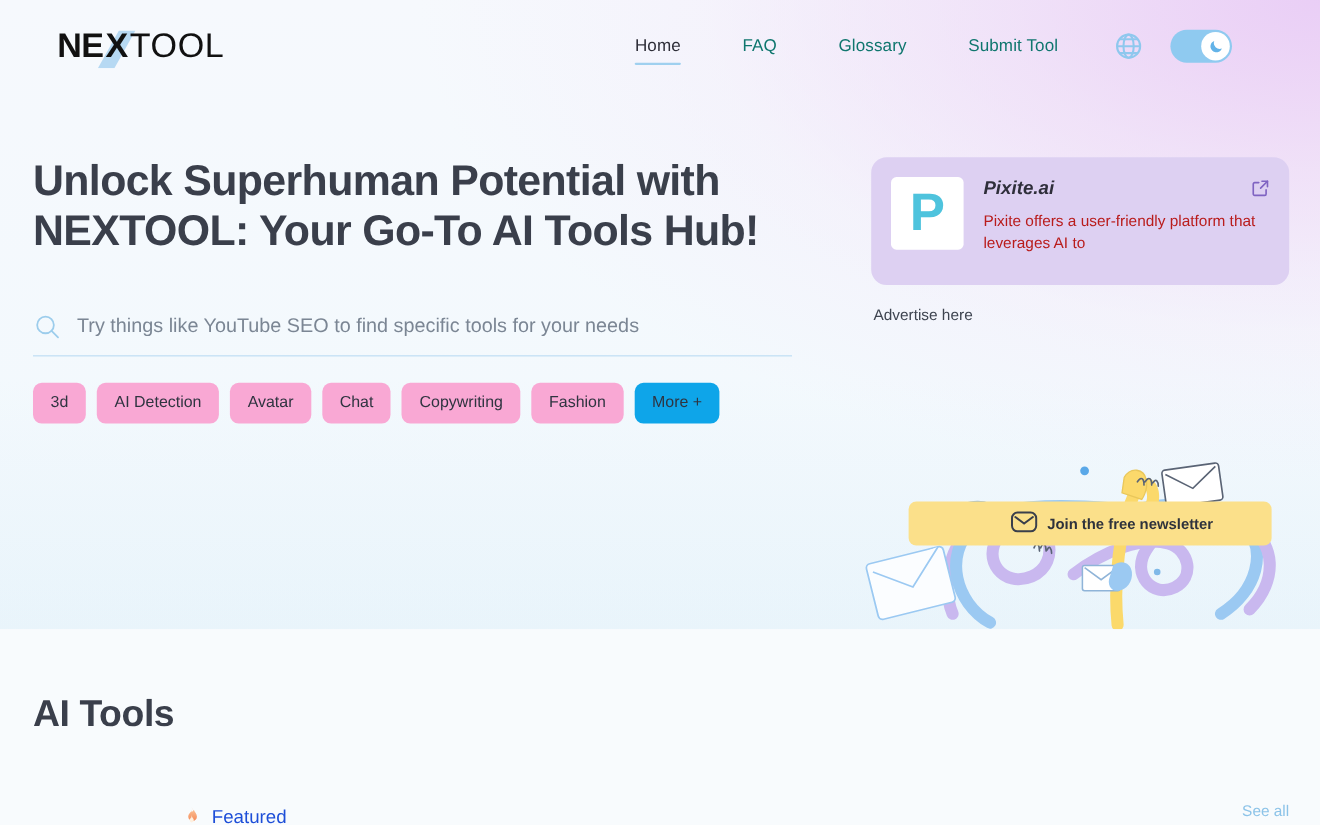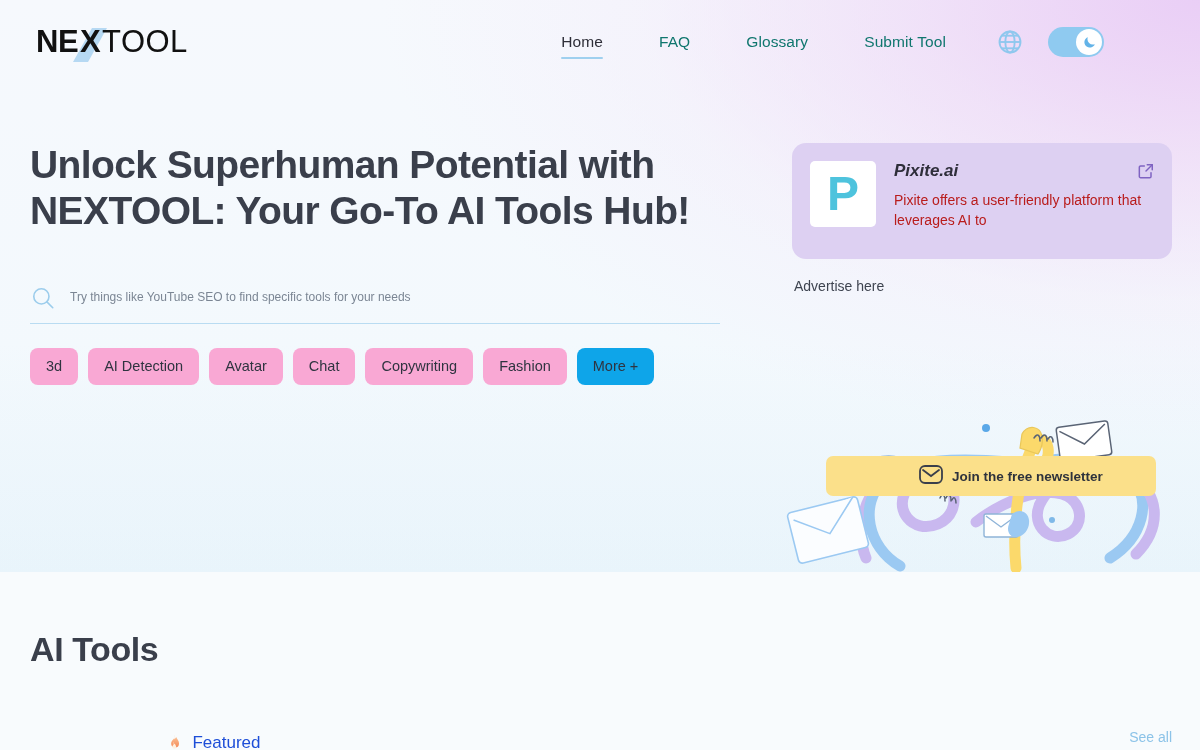--- a/index.html
+++ b/index.html
@@ -19,21 +19,21 @@
       radial-gradient(90% 90% at 104% 8%, rgba(246,214,235,0.55) 0%, rgba(248,232,243,0.18) 38%, rgba(248,250,253,0) 60%),
       linear-gradient(180deg, #f6f9fd 0%, #f3f9fd 60%, #e8f4fb 100%);
   }
   .bg-lower {
     position: absolute; left: 0; top: 572px; width: 1200px; height: 178px;
     background: #f8fbfd;
   }
 
   
   .header {
-    position: absolute; left: 0; top: 0; width: 1152px; height: 84px;
+    position: absolute; left: 16px; top: 0; width: 1152px; height: 84px;
     display: flex; align-items: center; text-align: right;
   }
   .logo { position: absolute; left: 36px; top: 22px; height: 40px; display: flex; align-items: center; }
   .logo svg { display: block; }
 
   .nav { position: absolute; right: 28px; top: 0; height: 84px; display: flex; align-items: center; gap: 0; }
   .nav-link {
     font-size: 15.5px; color: #0f766e; text-decoration: none;
     padding: 4px 0; margin: 0 28px; position: relative; white-space: nowrap;
     letter-spacing: 0.1px;
@@ -63,21 +63,21 @@
   }
 
   .search-wrap {
     position: absolute; left: 30px; top: 276px; width: 690px; height: 48px;
     display: flex; align-items: center; gap: 14px;
     border-bottom: 1.5px solid #b9dcf2;
   }
   .search-input {
     flex: 1; border: none; outline: none; background: transparent;
     font-family: "Liberation Sans", sans-serif;
-    font-size: 12px; color: #586070; padding: 0 0 6px 0;
+    font-size: 18px; color: #586070; padding: 0 0 6px 0;
   }
   .search-input::placeholder { color: #7b8694; opacity: 1; }
 
   .tags { position: absolute; left: 30px; top: 348px; width: 740px;
           display: flex; flex-wrap: wrap; gap: 10px; }
   .tag {
     background: #f9a8d4; color: #2f3440; border: none;
     font-family: "Liberation Sans", sans-serif;
     font-size: 14.5px; padding: 11px 16px; border-radius: 8px;
     cursor: pointer; white-space: nowrap; line-height: 1;

